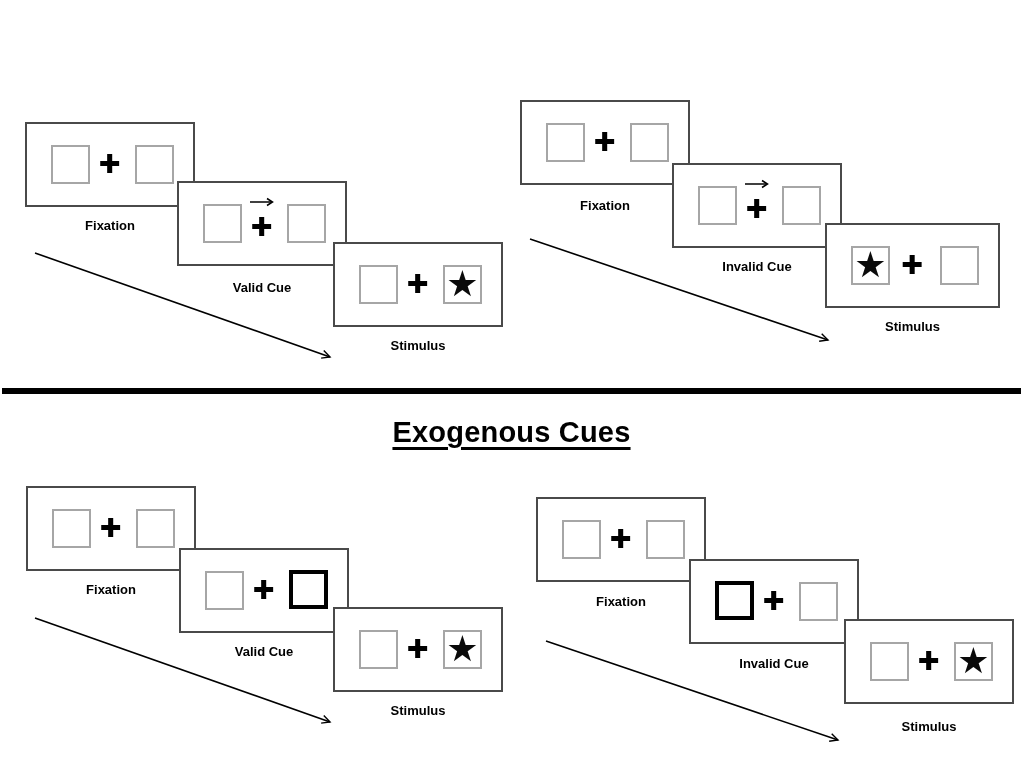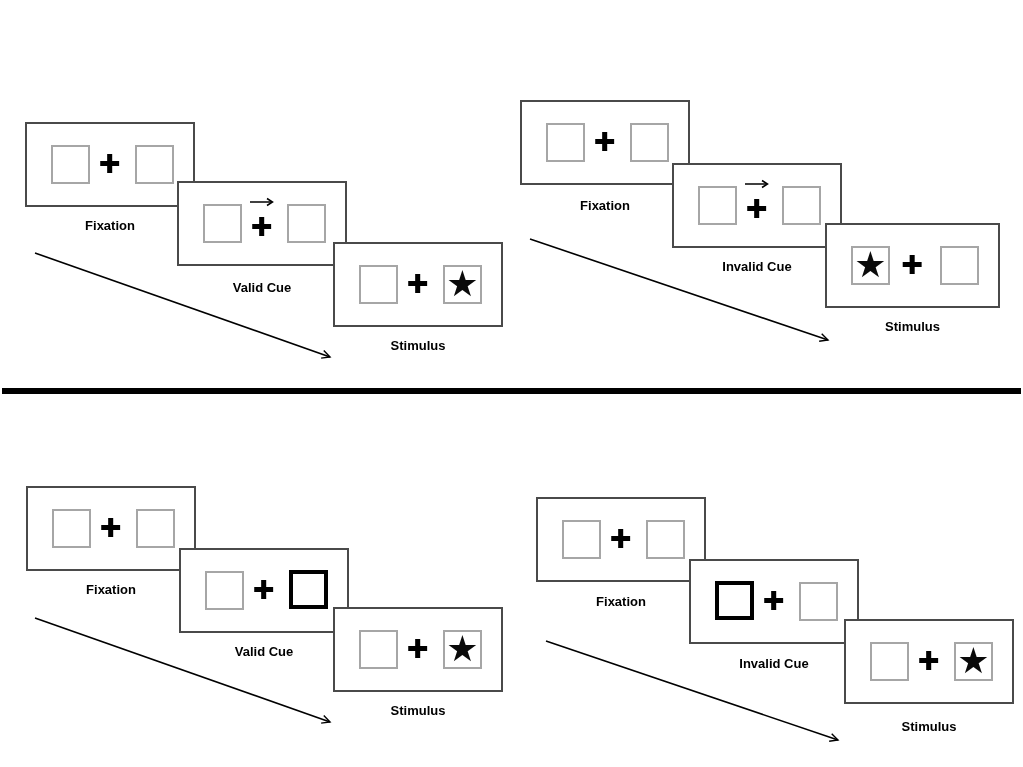--- a/index.html
+++ b/index.html
@@ -52,20 +52,21 @@
         <polyline points="3,1 11,5 3,9" fill="none" stroke="#000" stroke-width="1.4"></polyline>
       </marker>
     </defs>
     <line x1="35" y1="253" x2="330" y2="357" stroke="#000" stroke-width="1.6" marker-end="url(#ah)"></line>
     <line x1="530" y1="239" x2="828" y2="340" stroke="#000" stroke-width="1.6" marker-end="url(#ah)"></line>
     <line x1="35" y1="618" x2="330" y2="722" stroke="#000" stroke-width="1.6" marker-end="url(#ah)"></line>
     <line x1="546" y1="641" x2="838" y2="740" stroke="#000" stroke-width="1.6" marker-end="url(#ah)"></line>
   </svg>
 
   <div class="divider"></div>
+  <h1 class="title" style="top:416px;">Exogenous Cues</h1>
 
   <div class="panel z1" style="left:25px;top:122px;">
     <span class="sq left"></span>
     <span class="plus">✚</span>
     <span class="sq right"></span>
   </div>
   <div class="plabel" style="left:25px;top:216px;width:170px;">Fixation</div>
 
   <div class="panel z2 has-arrow" style="left:177px;top:181px;">
     <span class="sq left"></span>

